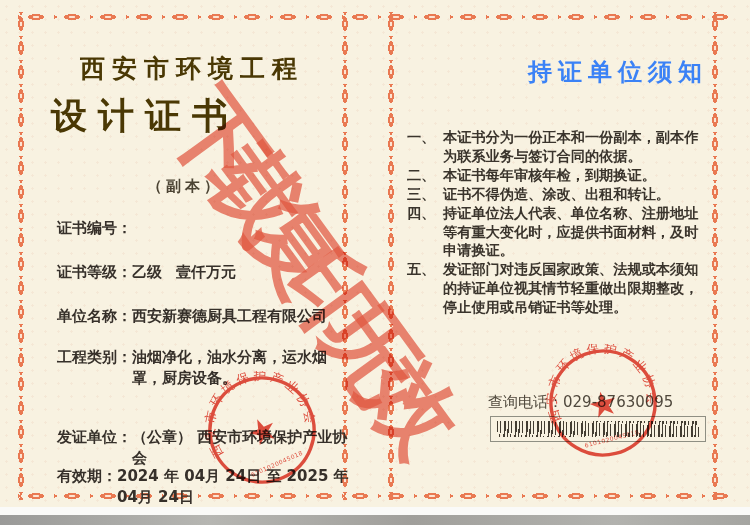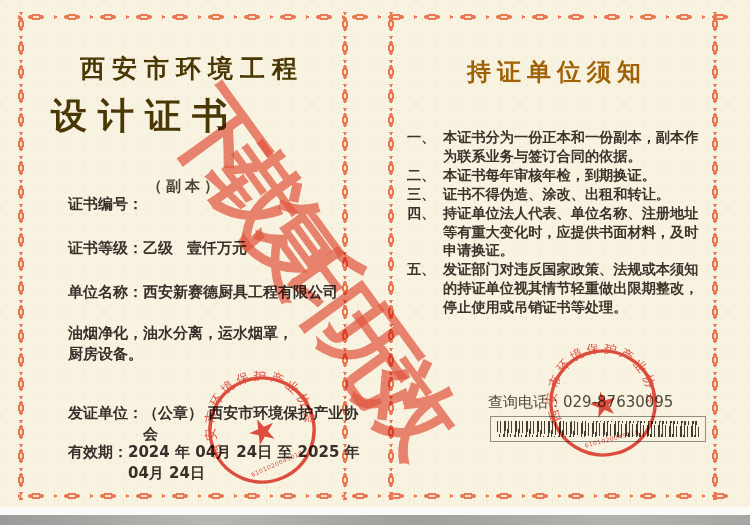--- a/index.html
+++ b/index.html
@@ -35,29 +35,29 @@
 
   
   .t1{left:40px;top:52px;width:290px;text-align:center;
       font-size:25px;font-weight:700;letter-spacing:7px;padding-left:7px;
       color:#4a3804;font-family:Liberation Mono, monospace;}
   .t2{left:40px;top:92px;width:290px;text-align:left;
       font-size:36px;font-weight:700;letter-spacing:11px;padding-left:11px;
       color:#4a3804;font-family:"DejaVu Serif","Liberation Serif",serif;}
   .t3{left:40px;top:141px;width:290px;text-align:center;
       font-size:15px;font-weight:600;letter-spacing:4px;color:#4c4434;margin-top:36px;}
-  .frow{left:68px;width:292px;display:flex;font-size:15px;font-weight:700;
-        color:#36302a;line-height:21px;}
+  .frow{left:57px;width:292px;display:flex;font-size:15px;font-weight:700;
+        color:#36302a;line-height:21px;margin-top:24px;}
   .frow .lab{white-space:nowrap;}
   .gap{display:inline-block;width:14px;}
 
   
-  .rt{left:400px;top:56px;width:302px;text-align:center;
+  .rt{left:400px;top:56px;width:302px;text-align:right;
       font-size:24px;font-weight:600;letter-spacing:6px;padding-left:6px;
-      color:#a16207;font-family:"DejaVu Serif","Liberation Serif",serif;}
+      color:#3b82f6;font-family:"DejaVu Serif","Liberation Serif",serif;}
   .notices{left:407px;top:128px;width:302px;font-size:14.2px;line-height:18.9px;
       font-weight:600;color:#3a342c;}
   .notice{display:flex;}
   .notice .num{width:36px;flex:none;}
   .notice .txt{width:266px;}
   .phone{left:488px;top:393px;font-size:15px;font-weight:400;color:#4f483c;white-space:nowrap;}
   .barcode{left:490px;top:416px;width:216px;height:26px;border:1px solid #8f8f83;
       background:
         repeating-linear-gradient(94deg,#433d32 0 1.3px,transparent 1.3px 3.4px,
           #433d32 3.4px 4.3px,transparent 4.3px 7.4px,
@@ -103,20 +103,21 @@
   <span class="gap"></span>
   <span class="val">壹仟万元</span>
 </div>
 
 <div class="abs frow" style="top:282px;">
   <span class="lab">单位名称：</span>
   <span class="val">西安新赛德厨具工程有限公司</span>
 </div>
 
 <div class="abs frow" style="top:323px;">
+  <span class="lab">工程类别：</span>
   <span class="val" style="width:232px;">油烟净化，油水分离，运水烟罩，厨房设备。</span>
 </div>
 
 <div class="abs frow" style="top:403px;">
   <span class="lab">发证单位：</span>
   <span class="val">（公章） 西安市环境保护产业协会</span>
 </div>
 
 <div class="abs frow" style="top:442px;">
   <span class="lab">有效期：</span>

